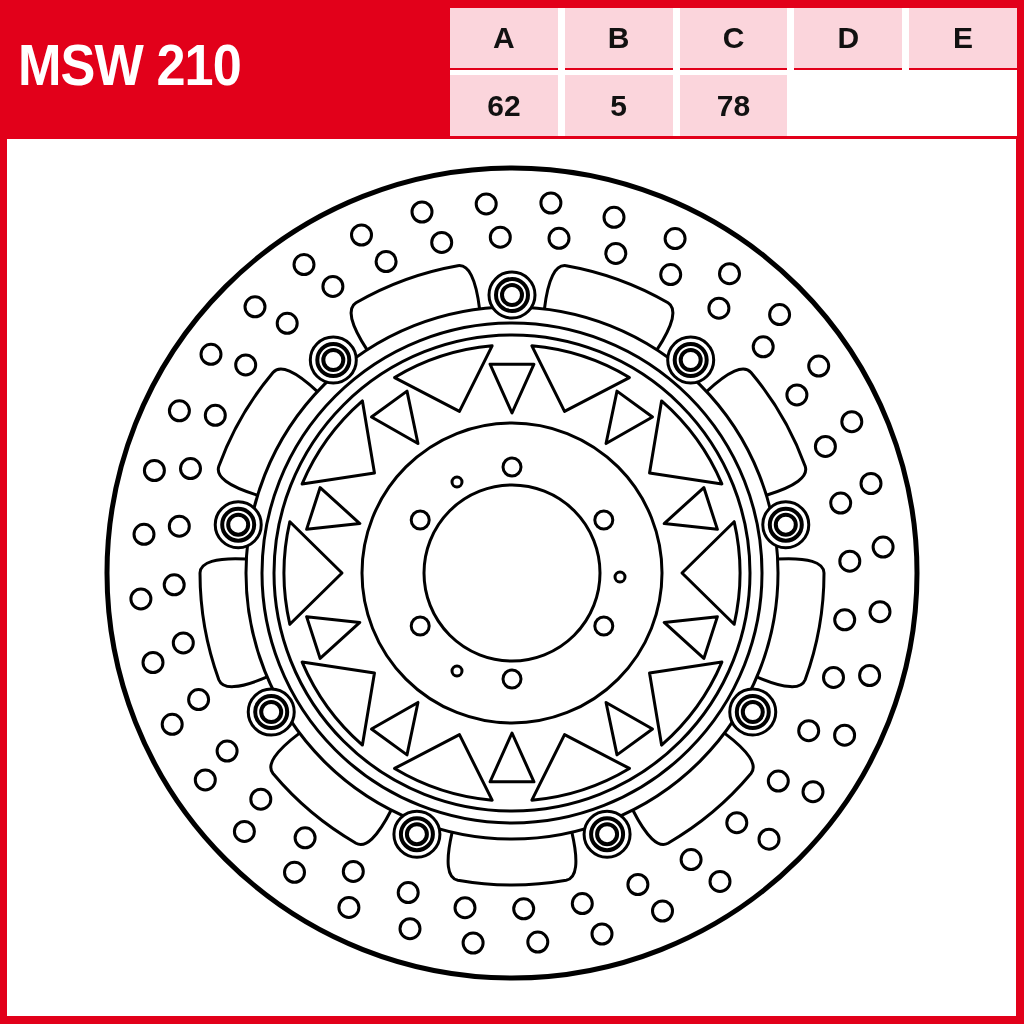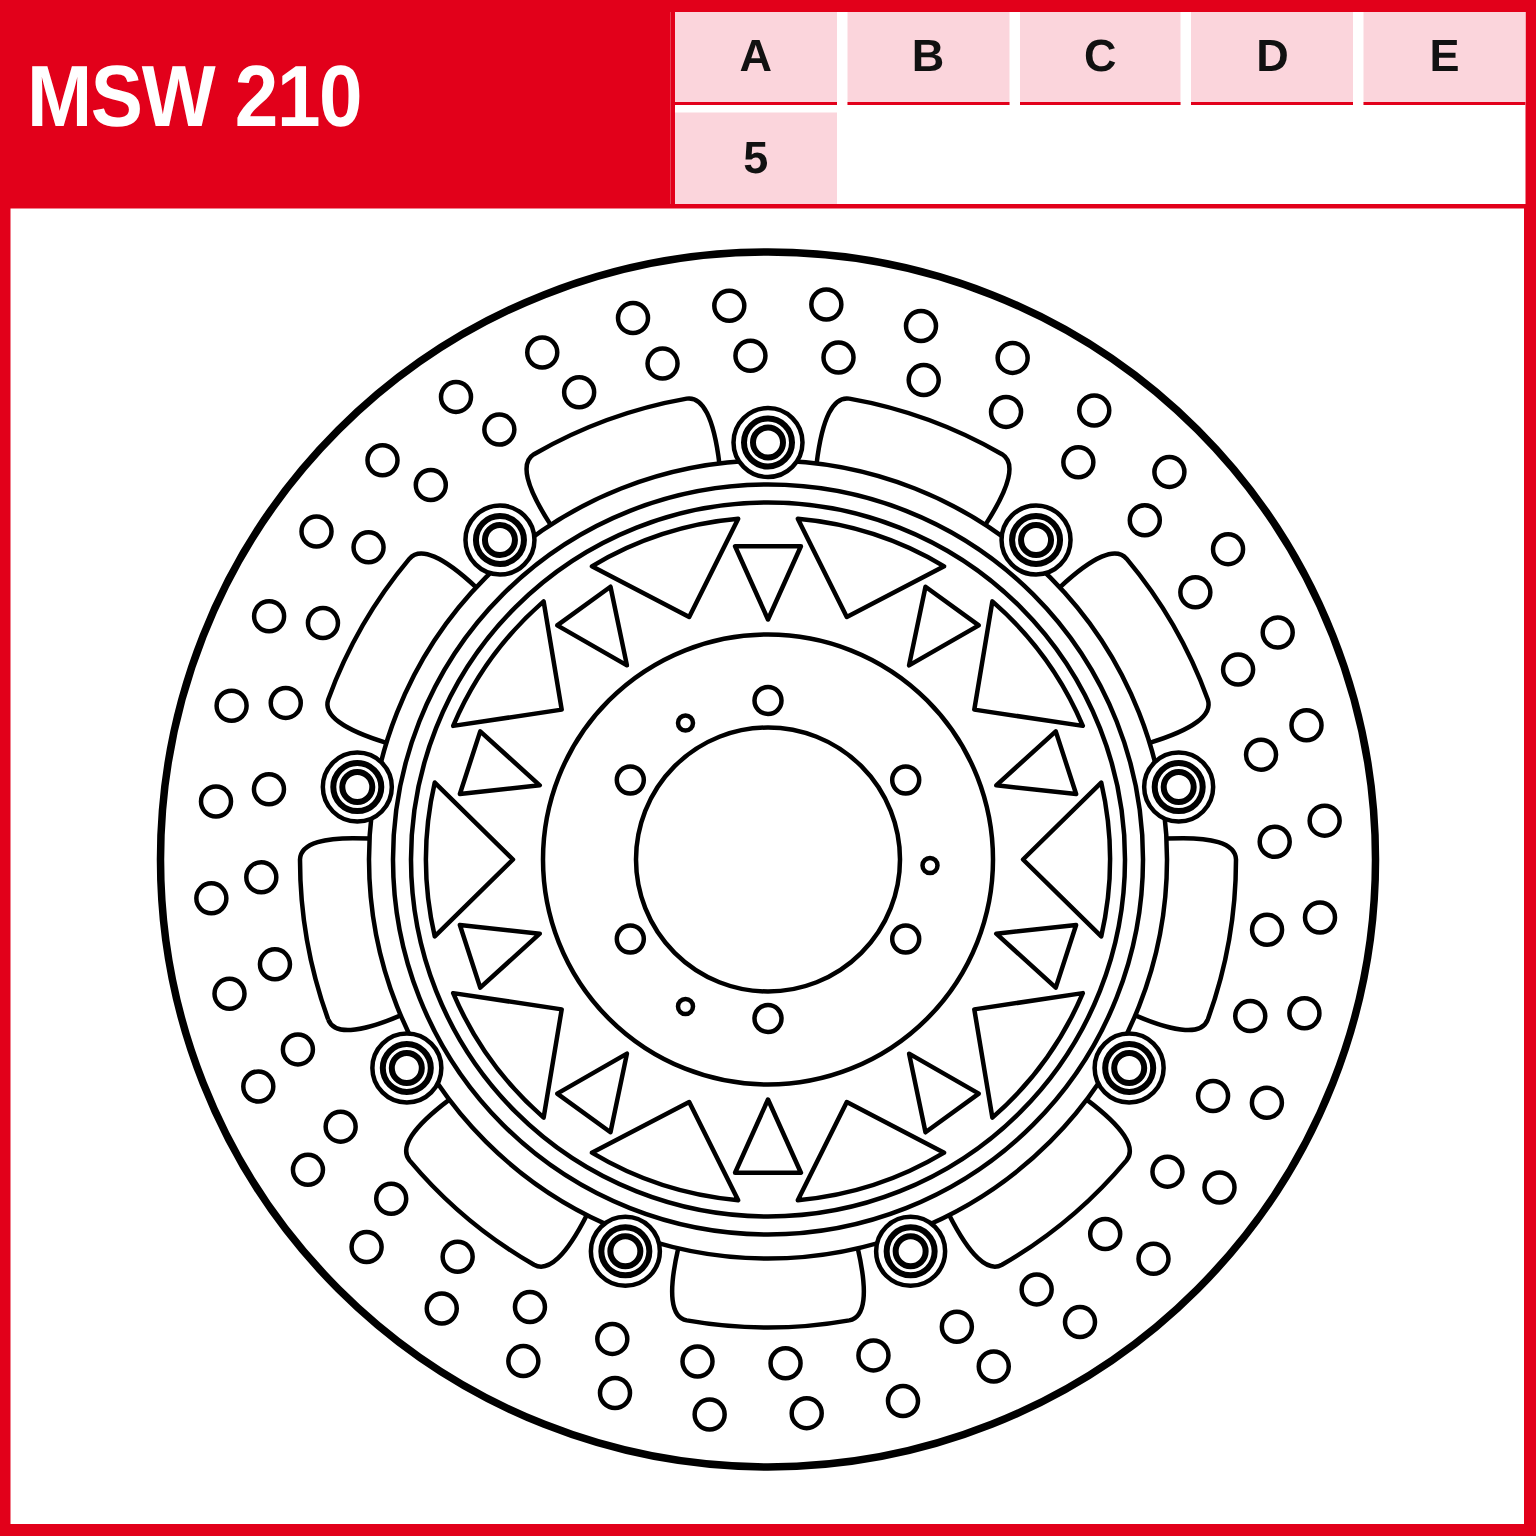--- a/index.html
+++ b/index.html
@@ -15,21 +15,23 @@
 <body>
 
 <div class="title">MSW 210</div>
 
 <div class="spec-table">
   <div class="cell hdr">A</div>
   <div class="cell hdr">B</div>
   <div class="cell hdr">C</div>
   <div class="cell hdr">D</div>
   <div class="cell hdr">E</div>
+  <div class="cell">62</div>
   <div class="cell">5</div>
+  <div class="cell">78</div>
 </div>
 
 <div class="drawing">
   <svg id="disc" width="1024" height="1024" viewBox="0 0 1024 1024" fill="none" stroke="#000" stroke-width="3">
       <circle cx="512.0" cy="573.0" r="405" stroke-width="5"></circle>
       <circle cx="486.2" cy="203.9" r="10" stroke-width="3"></circle>
       <circle cx="550.9" cy="203.0" r="10" stroke-width="3"></circle>
       <circle cx="500.3" cy="237.2" r="10" stroke-width="3"></circle>
       <circle cx="559.0" cy="238.3" r="10" stroke-width="3"></circle>
       <circle cx="614.0" cy="217.3" r="10" stroke-width="3"></circle>

